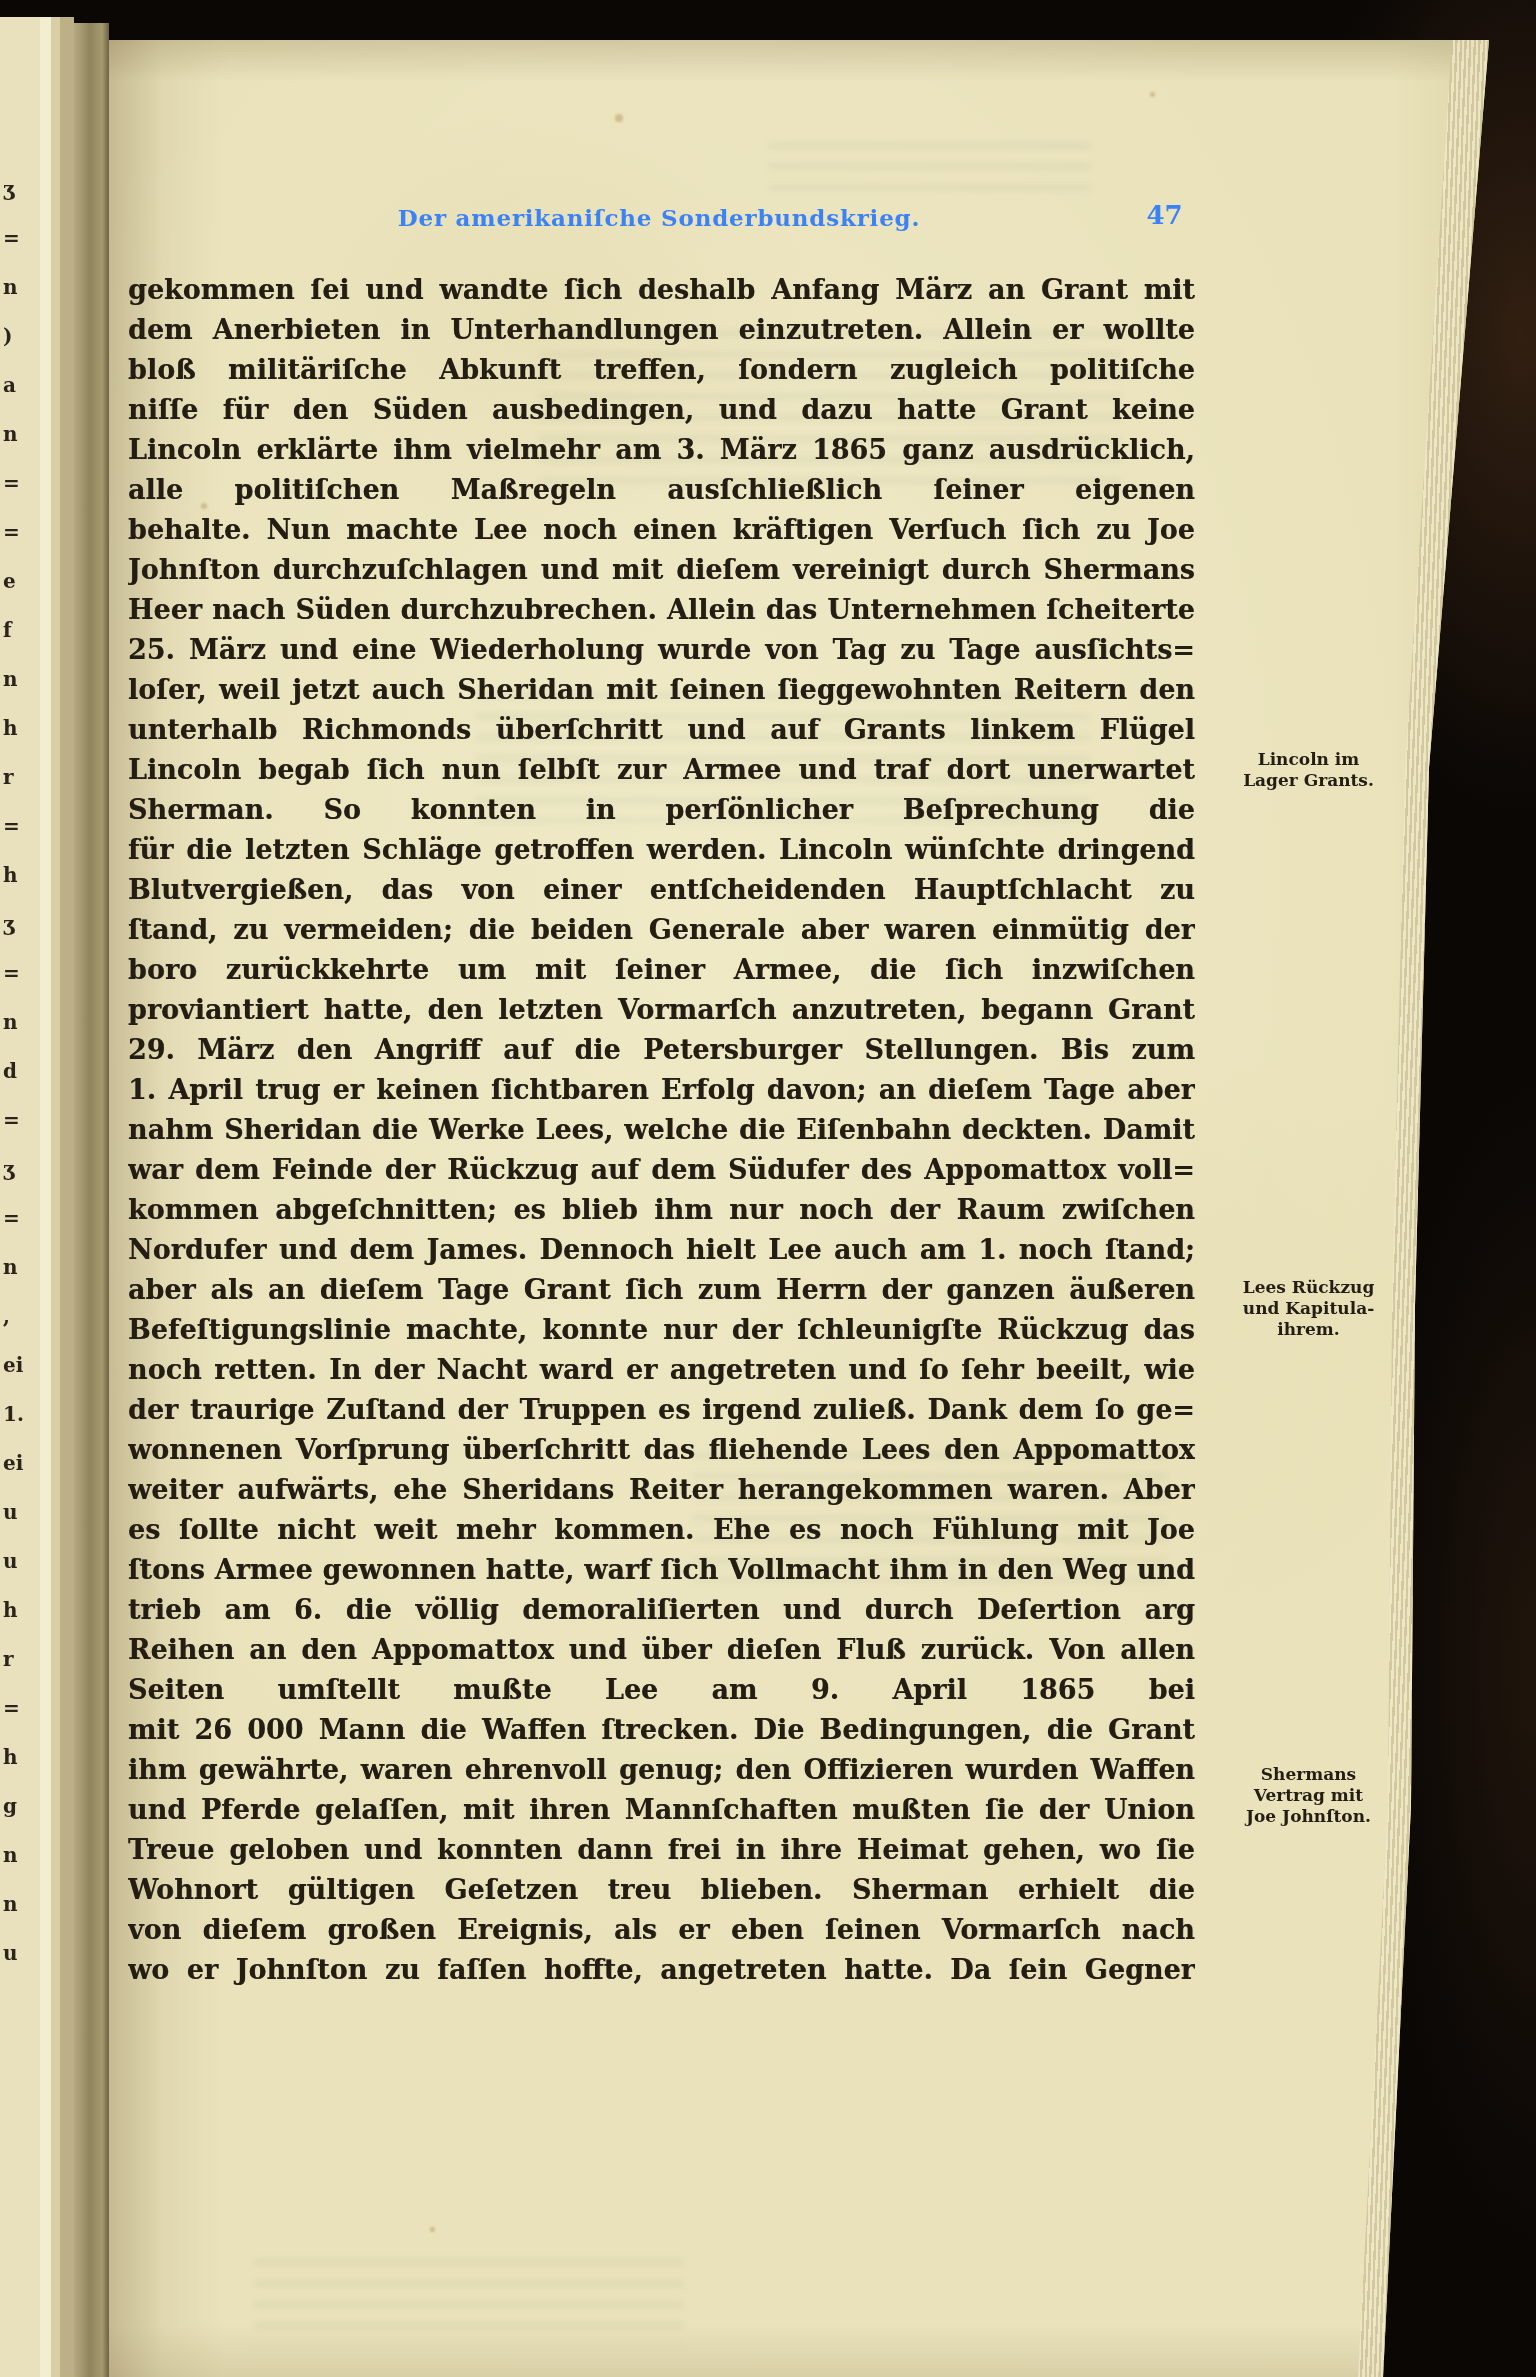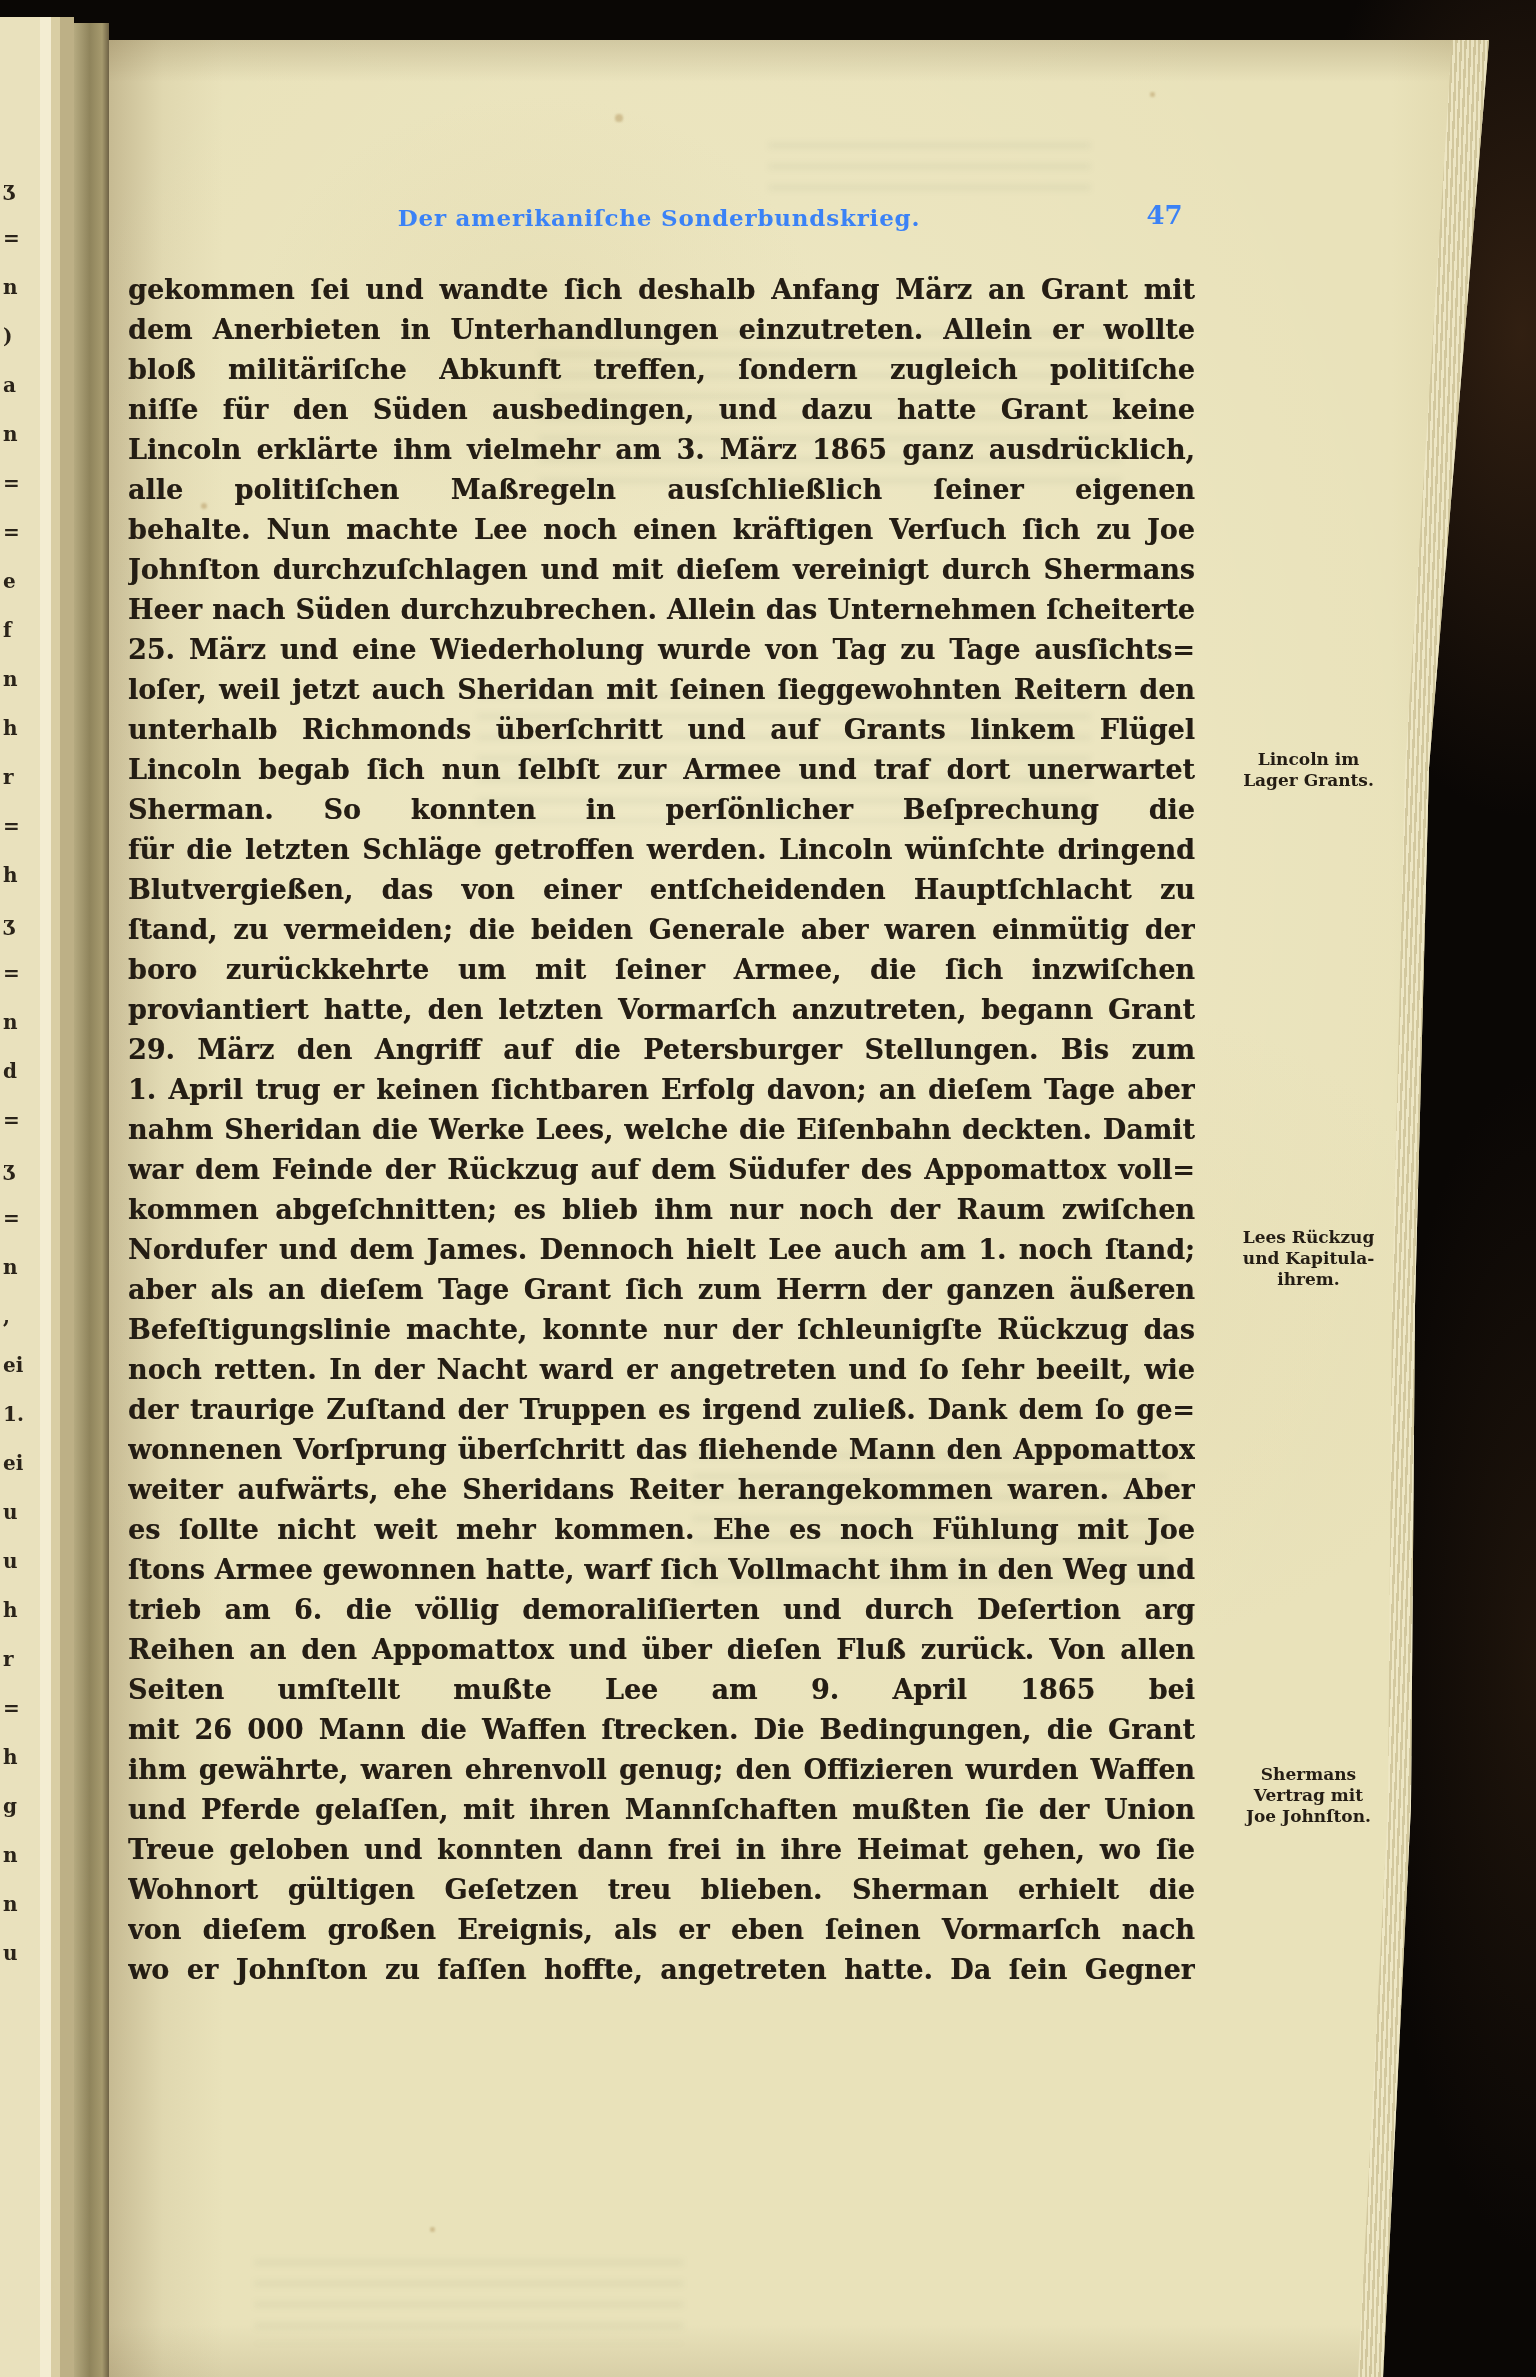--- a/index.html
+++ b/index.html
@@ -61,21 +61,21 @@
   .text-line {
     height:40px; line-height:40px; font-size:27px; font-weight:700; overflow:hidden;
     text-align:justify; text-align-last:justify; color:#241d14;
     text-shadow:0.3px 0.3px 0 rgba(36,29,20,.55);
   }
   .margin-note {
     position:absolute; left:1193px; width:231px; z-index:3;
     text-align:center; font-size:17px; line-height:21px; font-weight:700; color:#241d14;
   }
   .note-1 { top:749px; }
-  .note-2 { top:1227px; }
+  .note-2 { top:1277px; }
   .note-3 { top:1764px; }
   .edge-chars {
     position:absolute; left:3.1px; top:165px; width:31px; z-index:3;
     font-size:20px; font-weight:700; color:#2b241a;
   }
   .edge-char { height:49px; line-height:49px; }
 </style>
 </head>
 <body>
 
@@ -126,21 +126,21 @@
       <div class="text-line">29. März den Angriff auf die Petersburger Stellungen.  Bis zum</div>
       <div class="text-line">1. April trug er keinen ſichtbaren Erfolg davon; an dieſem Tage aber</div>
       <div class="text-line">nahm Sheridan die Werke Lees, welche die Eiſenbahn deckten.  Damit</div>
       <div class="text-line">war dem Feinde der Rückzug auf dem Südufer des Appomattox voll=</div>
       <div class="text-line">kommen abgeſchnitten; es blieb ihm nur noch der Raum zwiſchen dem</div>
       <div class="text-line">Nordufer und dem James.  Dennoch hielt Lee auch am 1. noch ſtand;</div>
       <div class="text-line">aber als an dieſem Tage Grant ſich zum Herrn der ganzen äußeren</div>
       <div class="text-line">Befeſtigungslinie machte, konnte nur der ſchleunigſte Rückzug das Heer</div>
       <div class="text-line">noch retten.  In der Nacht ward er angetreten und ſo ſehr beeilt, wie</div>
       <div class="text-line">der traurige Zuſtand der Truppen es irgend zuließ.  Dank dem ſo ge=</div>
-      <div class="text-line">wonnenen Vorſprung überſchritt das fliehende Mann den Appomattox</div>
+      <div class="text-line">wonnenen Vorſprung überſchritt das fliehende Lees den Appomattox</div>
       <div class="text-line">weiter aufwärts, ehe Sheridans Reiter herangekommen waren.  Aber</div>
       <div class="text-line">es ſollte nicht weit mehr kommen.  Ehe es noch Fühlung mit Joe John=</div>
       <div class="text-line">ſtons Armee gewonnen hatte, warf ſich Vollmacht ihm in den Weg und</div>
       <div class="text-line">trieb am 6. die völlig demoraliſierten und durch Deſertion arg gelichteten</div>
       <div class="text-line">Reihen an den Appomattox und über dieſen Fluß zurück.  Von allen</div>
       <div class="text-line">Seiten umſtellt mußte Lee am 9. April 1865 bei Appomattox=Courthouſe</div>
       <div class="text-line">mit 26 000 Mann die Waffen ſtrecken.  Die Bedingungen, die Grant</div>
       <div class="text-line">ihm gewährte, waren ehrenvoll genug; den Offizieren wurden Waffen</div>
       <div class="text-line">und Pferde gelaſſen, mit ihren Mannſchaften mußten ſie der Union</div>
       <div class="text-line">Treue geloben und konnten dann frei in ihre Heimat gehen, wo ſie nicht</div>

